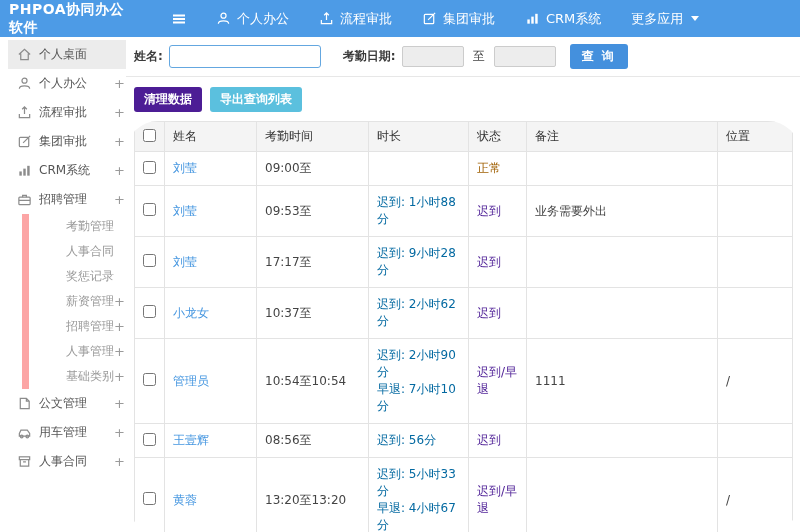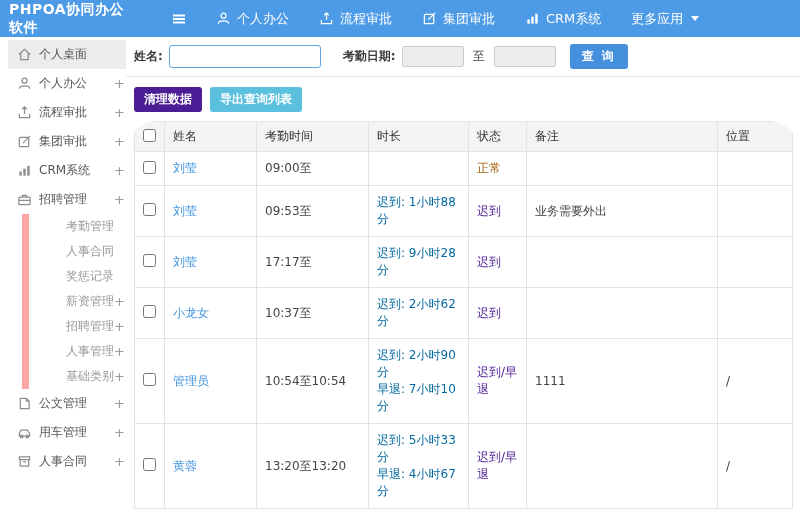--- a/index.html
+++ b/index.html
@@ -320,20 +320,29 @@
           <td><span class="name-link">管理员</span></td>
           <td>10:54至10:54</td>
           <td class="c-dur">迟到: 2小时90分
 早退: 7小时10分</td>
           <td class="st-bad">迟到/早退</td>
           <td>1111</td>
           <td>/</td>
         </tr>
         <tr>
           <td class="c-cb"><input type="checkbox" style=""></td>
+          <td><span class="name-link">王壹辉</span></td>
+          <td>08:56至</td>
+          <td class="c-dur">迟到: 56分</td>
+          <td class="st-bad">迟到</td>
+          <td></td>
+          <td></td>
+        </tr>
+        <tr>
+          <td class="c-cb"><input type="checkbox" style=""></td>
           <td><span class="name-link">黄蓉</span></td>
           <td>13:20至13:20</td>
           <td class="c-dur">迟到: 5小时33分
 早退: 4小时67分</td>
           <td class="st-bad">迟到/早退</td>
           <td></td>
           <td>/</td>
         </tr>
 
       </tbody>

